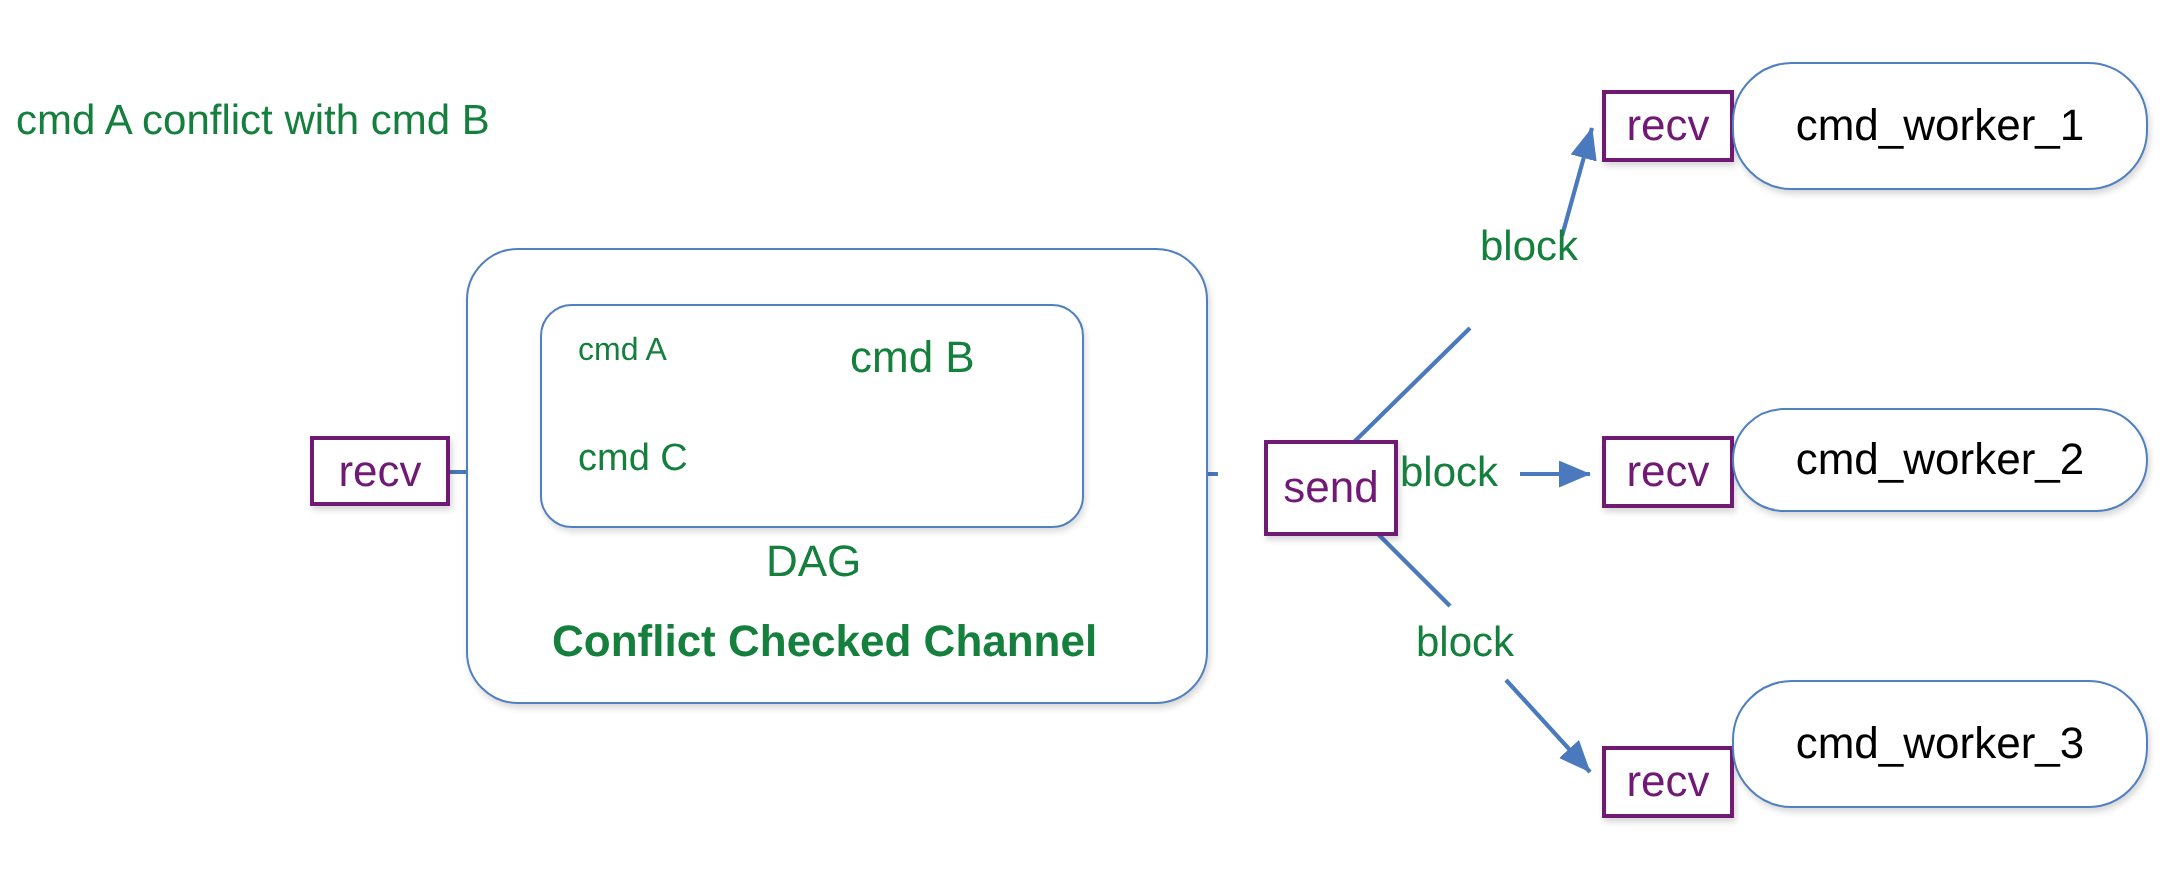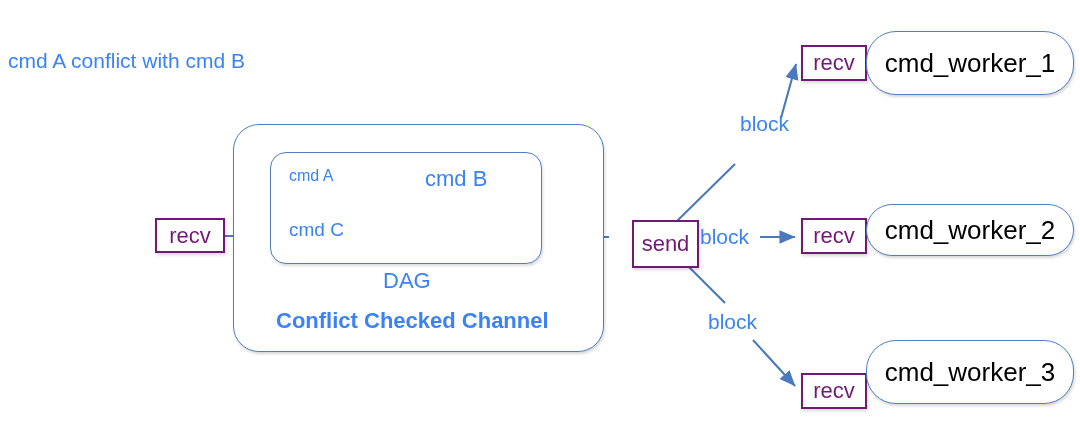--- a/index.html
+++ b/index.html
@@ -21,21 +21,21 @@
   #wires {
     position: absolute;
     left: 0;
     top: 0;
     width: 1080px;
     height: 437px;
     pointer-events: none;
   }
   .lbl {
     position: absolute;
-    color: #3b82f6;
+    color: #15803d;
     white-space: nowrap;
     line-height: 1;
   }
   
   .caption {
     left: 8px;
     top: 50px;
     font-size: 21px;
   }
   
@@ -93,21 +93,21 @@
   .worker {
     position: absolute;
     box-sizing: border-box;
     background: #ffffff;
     border: 1.6px solid #5080C0;
     border-radius: 30px;
     box-shadow: 1px 2px 3px rgba(0,0,0,0.16);
     display: flex;
     align-items: center;
     justify-content: center;
-    font-size: 26px;
+    font-size: 22px;
     color: #000000;
   }
   .worker-1 { left: 866px; top: 31px;  width: 208px; height: 64px; }
   .worker-2 { left: 866px; top: 204px; width: 208px; height: 52px; }
   .worker-3 { left: 866px; top: 340px; width: 208px; height: 64px; }
   
   .cmd-a { left: 289px; top: 168px; font-size: 16px; }
   .cmd-b { left: 425px; top: 168px; font-size: 22px; }
   .cmd-c { left: 289px; top: 220px; font-size: 19px; }
   .dag-label { left: 383px; top: 270px; font-size: 22px; }

